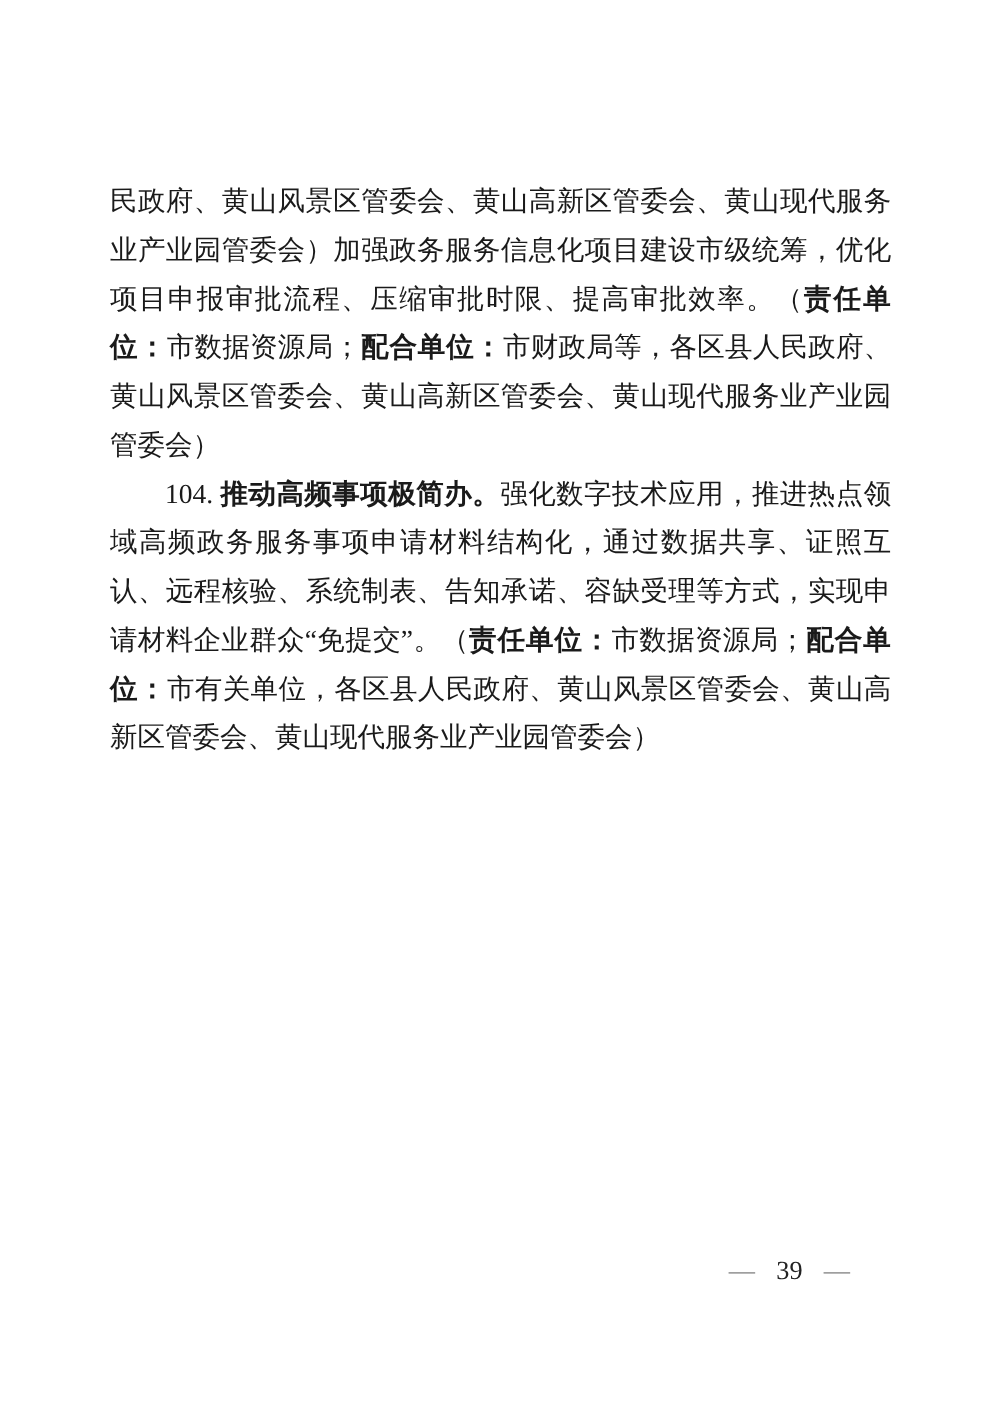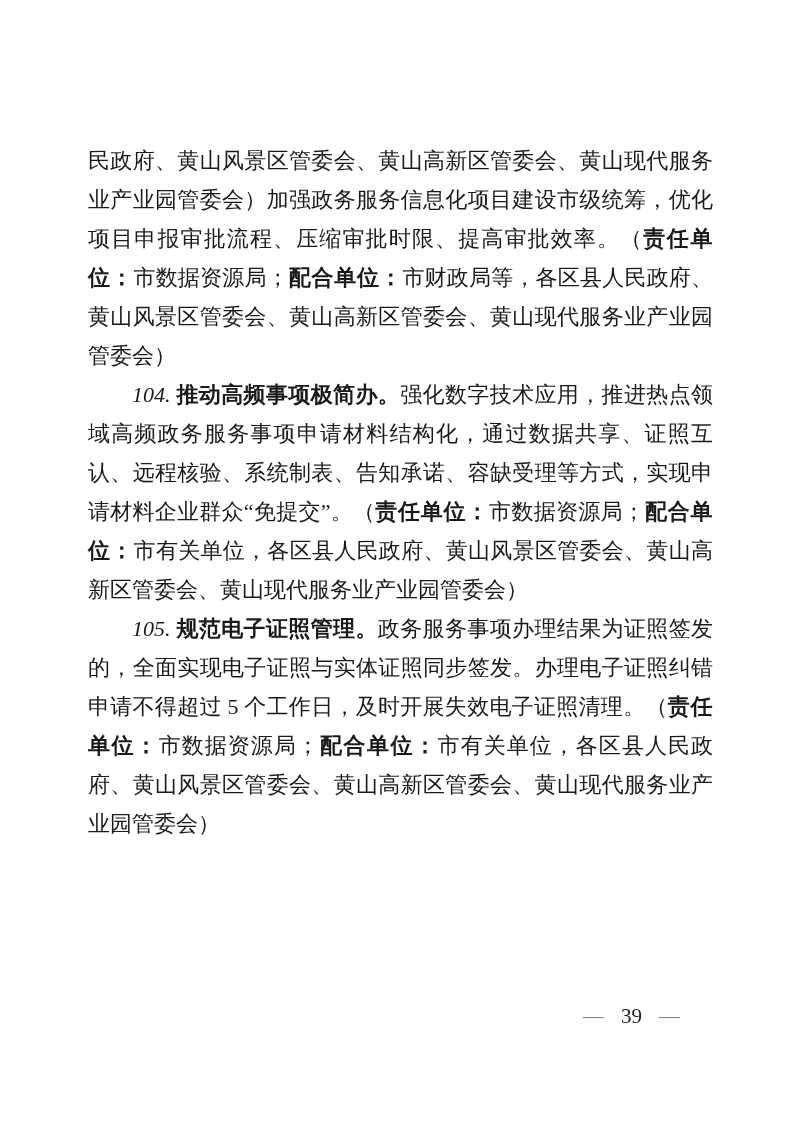--- a/index.html
+++ b/index.html
@@ -33,21 +33,20 @@
     padding: 0;
   }
   .para.indent {
     text-indent: 2em;
   }
   .seg-normal {
     font-weight: normal;
   }
   .seg-number {
     font-weight: normal;
-    font-style: italic;
   }
   .seg-title {
     font-weight: bold;
   }
   .seg-bold {
     font-weight: 700;
     font-family: "Liberation Sans", "DejaVu Sans", sans-serif;
     letter-spacing: 0.5px;
   }
   .footer {
@@ -70,21 +69,20 @@
   }
 </style>
 </head>
 <body>
 
 <div class="page">
 
   <div class="content" id="doc-body">
       <p class="para"><span class="seg-normal">民政府、黄山风景区管委会、黄山高新区管委会、黄山现代服务业产业园管委会）加强政务服务信息化项目建设市级统筹，优化项目申报审批流程、压缩审批时限、提高审批效率。（</span><span class="seg-bold">责任单位：</span><span class="seg-normal">市数据资源局；</span><span class="seg-bold">配合单位：</span><span class="seg-normal">市财政局等，各区县人民政府、黄山风景区管委会、黄山高新区管委会、黄山现代服务业产业园管委会）</span></p>
       <p class="para indent"><span class="seg-number">104. </span><span class="seg-title">推动高频事项极简办。</span><span class="seg-normal">强化数字技术应用，推进热点领域高频政务服务事项申请材料结构化，通过数据共享、证照互认、远程核验、系统制表、告知承诺、容缺受理等方式，实现申请材料企业群众“免提交”。（</span><span class="seg-bold">责任单位：</span><span class="seg-normal">市数据资源局；</span><span class="seg-bold">配合单位：</span><span class="seg-normal">市有关单位，各区县人民政府、黄山风景区管委会、黄山高新区管委会、黄山现代服务业产业园管委会）</span></p>
-      <p class="para indent"><span class="seg-number">105. </span><span class="seg-title">规范电子证照管理。</span><span class="seg-normal">政务服务事项办理结果为证照签发的，全面实现电子证照与实体证照同步签发。办理电子证照纠错申请不得超过 5 个工作日，及时开展失效电子证照清理。（</span><span class="seg-bold">责任单位：</span><span class="seg-normal">市数据资源局；</span><span class="seg-bold">配合单位：</span><span class="seg-normal">市有关单位，各区县人民政府、黄山风景区管委会、黄山高新区管委会、黄山现代服务业产业园管委会）</span></p>
     </div>
 
   <div class="footer">
     <span class="dash">—</span>
     <span class="num">39</span>
     <span class="dash">—</span>
   </div>
 
 </div>
 

